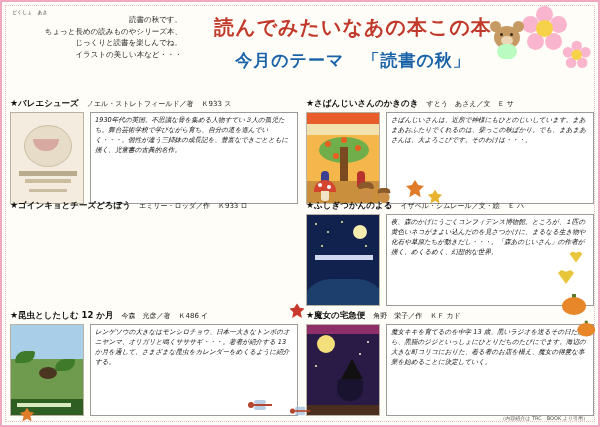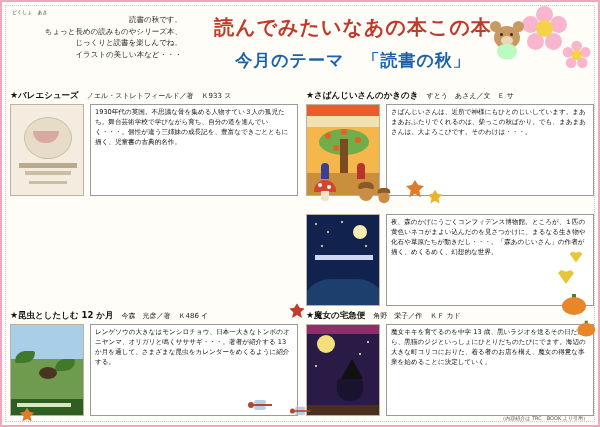--- a/index.html
+++ b/index.html
@@ -78,37 +78,37 @@
     position:absolute;left:9px;top:24px;width:20px;height:15px;border-radius:9px;
     background:#b9fbc0;
   }
   
   .grid{
     position:absolute;left:8px;top:88px;width:584px;height:330px;
   }
   .row{
     position:absolute;left:0;width:584px;height:108px;
   }
-  .row.r1{top:0;}
+  .row.r1{top:8px;}
   .row.r2{top:110px;}
   .row.r3{top:220px;}
   .cell{
     position:absolute;top:0;width:288px;height:106px;
   }
   .cell.left{left:0;}
   .cell.right{left:296px;}
   .head-line{
     position:absolute;left:0;top:0;width:288px;height:12px;
     font-size:8px;color:#111;white-space:nowrap;overflow:hidden;
   }
   .star{color:#111;font-size:9px;}
   .bk-title{font-weight:bold;font-size:8.5px;}
   .bk-meta{font-size:7px;color:#222;}
   .body-row{
-    position:absolute;left:0;top:14px;width:288px;height:92px;
+    position:absolute;left:0;top:14px;width:288px;height:92px;font-style:italic;
   }
   .cover{
     position:absolute;left:0;top:0;width:74px;height:92px;
     border:1px solid #b9b2a4;box-sizing:border-box;overflow:hidden;
   }
   .desc{
     position:absolute;left:80px;top:0;width:208px;height:92px;
     border:1px solid #9b9b9b;box-sizing:border-box;
     background:#fff;
     font-size:6.6px;line-height:1.5;color:#111;
@@ -277,23 +277,29 @@
               <div class="kid b" style="left:50px;"></div>
             </div>
           </div>
           <div class="desc">さばんじいさんは、近所で神様にもひとのじいしています。まあまあおふたりでくれるのは、柴っこの秋ばかり。でも、まあまあさんは、大よろこびです。そのわけは・・・。</div>
         </div>
       </div>
     </div>
 
     <div class="row r2">
       <div class="cell left">
+        <div class="head-line">
+          <span class="star">★</span><span class="bk-title">ゴインキョとチーズどろぼう</span>　<span class="bk-meta">エミリー・ロッダ／作</span>　<span class="bk-meta">Ｋ933 ロ</span>
+        </div>
       </div>
 
       <div class="cell right">
+        <div class="head-line">
+          <span class="star">★</span><span class="bk-title">ふしぎつかんのよる</span>　<span class="bk-meta">イザベル・シムレール／文・絵</span>　<span class="bk-meta">Ｅ ハ</span>
+        </div>
         <div class="body-row">
           <div class="cover">
             <div class="cv cv-hoshi">
               <div class="st" style="left:8px;top:8px;"></div>
               <div class="st" style="left:20px;top:16px;"></div>
               <div class="st" style="left:34px;top:6px;"></div>
               <div class="st" style="left:58px;top:30px;"></div>
               <div class="st" style="left:14px;top:30px;"></div>
               <div class="moon"></div>
               <div class="ttl"></div>

